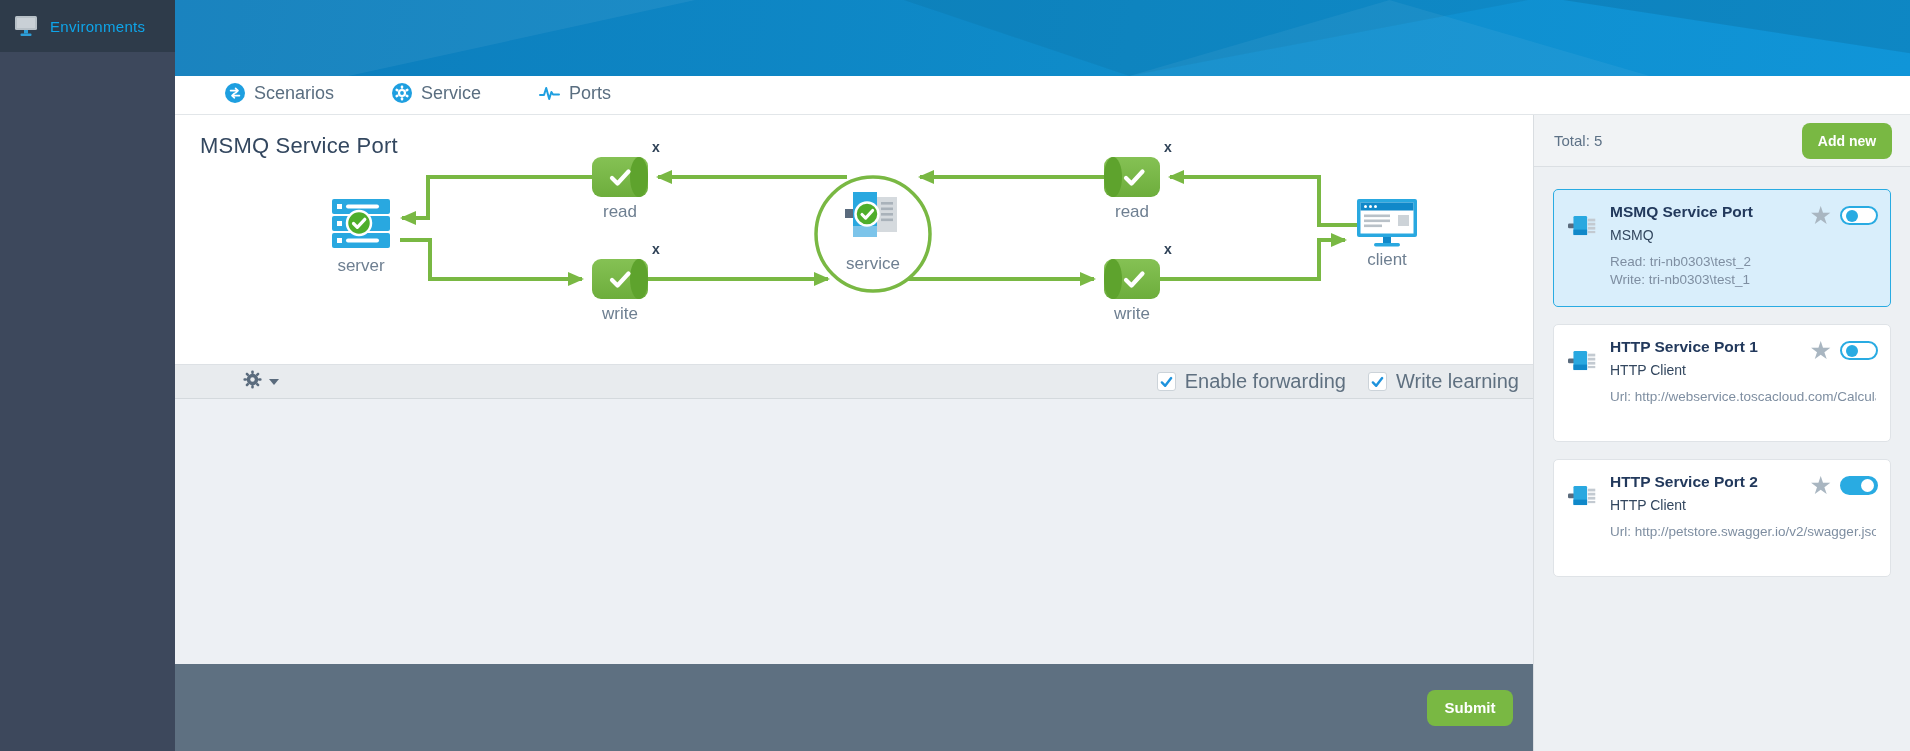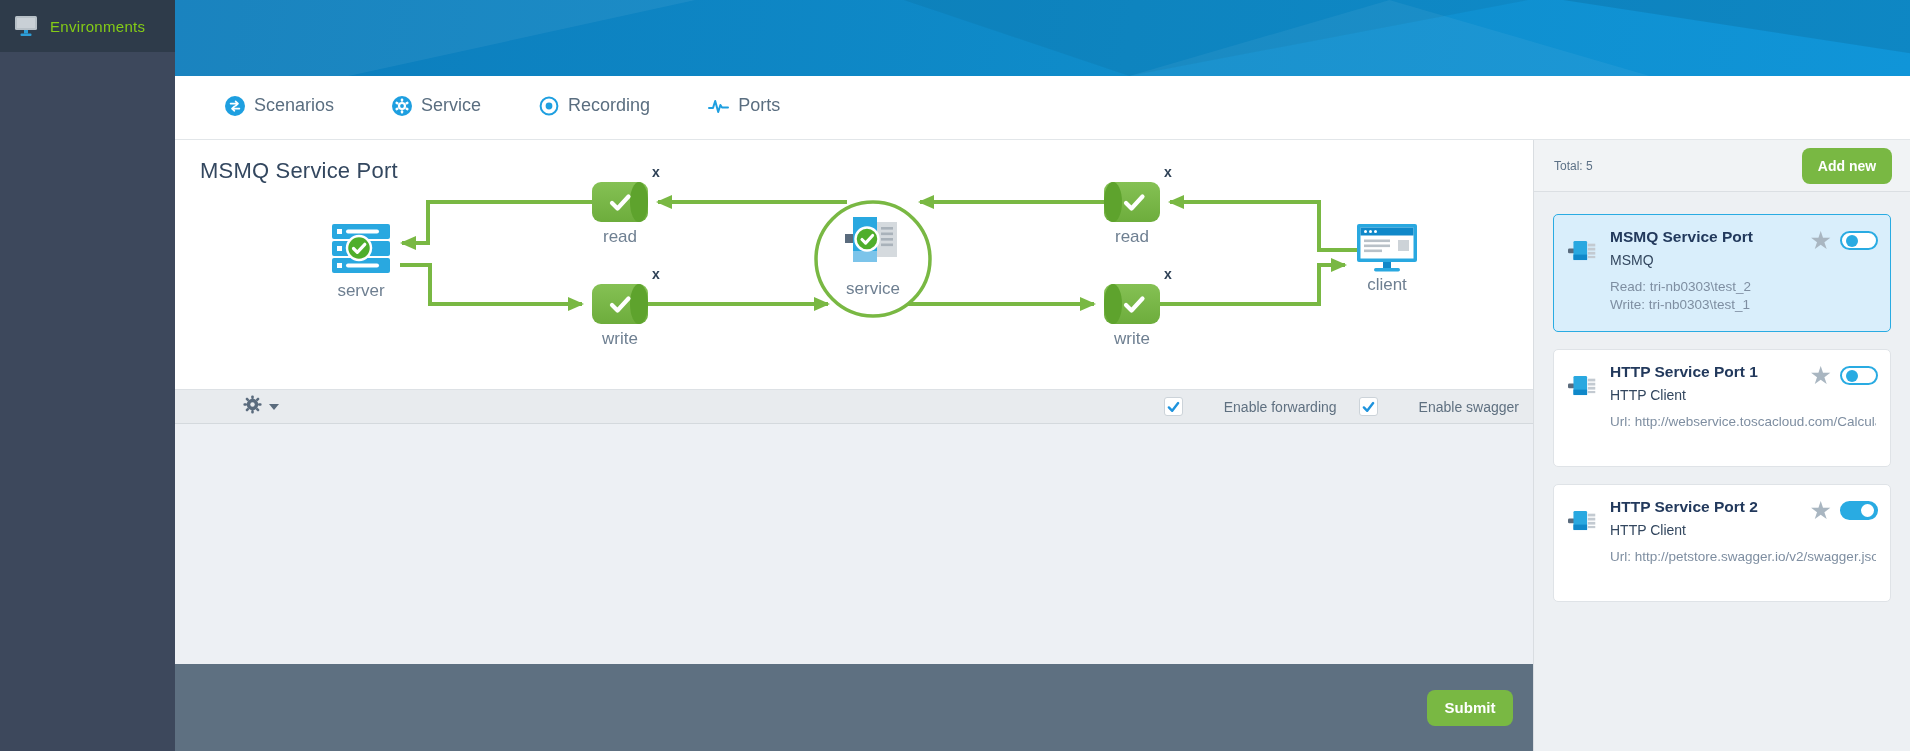--- a/index.html
+++ b/index.html
@@ -3,34 +3,34 @@
 <meta charset="utf-8">
 <style>
   * { margin:0; padding:0; box-sizing:border-box; }
   html,body { width:1910px; height:751px; overflow:hidden; }
   body { font-family:"Liberation Sans", sans-serif; background:#eef1f4; }
   .app { position:relative; width:1910px; height:751px; display:flex; }
 
   
   .sidebar { width:175px; height:751px; background:#3d485c; flex:0 0 175px; }
   .sidebar-header { height:52px; background:#2e3b4a; display:flex; align-items:center; padding:0 14px; gap:12px; cursor:pointer; }
-  .sidebar-label { color:#84cc16; font-size:15px; letter-spacing:.3px; }
+  .sidebar-label { color:#0ea5e9; font-size:15px; letter-spacing:.3px; }
 
   
   .main { flex:1; display:flex; flex-direction:column; }
   .banner { height:76px; position:relative; overflow:hidden;
             background:linear-gradient(100deg,#0c7cbb 0%, #0f8cca 55%, #1095d8 100%); }
   .facet { position:absolute; inset:0; }
   .f1 { background:rgba(255,255,255,.06); clip-path:polygon(0 0,30% 0,10% 100%,0 100%); }
   .f2 { background:rgba(0,0,0,.05);       clip-path:polygon(42% 0,78% 0,55% 100%); }
   .f3 { background:rgba(0,0,0,.09);       clip-path:polygon(80% 0,100% 0,100% 70%); }
   .f4 { background:rgba(255,255,255,.05); clip-path:polygon(55% 100%,85% 100%,70% 0); }
 
   
-  .tabbar { height:64px; background:#fff; border-bottom:1px solid #e2e6e9; display:flex; align-items:stretch; padding-left:46px; }
+  .tabbar { height:39px; background:#fff; border-bottom:1px solid #e2e6e9; display:flex; align-items:stretch; padding-left:46px; }
   .tab { display:inline-flex; align-items:center; gap:9px; margin-right:50px; border-bottom:4px solid transparent; padding:0 4px; cursor:pointer; color:#5a6e80; font-size:18px; }
   .tab.active { border-bottom-color:#29abe2; color:#31465e; font-weight:bold; }
   .tab-icon { display:inline-flex; }
 
   .body-row { flex:1; display:flex; min-height:0; }
   .center { width:1358px; flex:0 0 1358px; display:flex; flex-direction:column; }
 
   
   .diagram-area { height:249px; background:#fff; position:relative; }
   .page-title { position:absolute; left:25px; top:18px; font-size:22px; font-weight:normal; color:#33475f; letter-spacing:.2px; }
@@ -42,33 +42,33 @@
   
   .toolbar { height:35px; background:#e8ebee; border-top:1px solid #dde1e5; border-bottom:1px solid #d4d9dd;
              display:flex; align-items:center; padding:0 14px 0 68px; }
   .gear-group { display:flex; align-items:center; gap:7px; cursor:pointer; }
   .caret-down { width:0; height:0; border-left:5px solid transparent; border-right:5px solid transparent; border-top:6px solid #5a6b7d; }
   .toolbar .spacer { flex:1; }
   .check-group { display:flex; align-items:center; gap:9px; margin-left:22px; cursor:pointer; }
   .checkbox { width:19px; height:19px; background:#fff; border:1px solid #ccd3d9; border-radius:3px; display:inline-flex; align-items:center; justify-content:center; }
   .checkbox svg { visibility:hidden; }
   .checkbox.checked svg { visibility:visible; }
-  .check-label { font-size:14px; color:#5f7080;margin-left:32px; }
+  .check-label { font-size:20px; color:#5f7080; }
 
   .workspace { flex:1; background:#edf0f4; }
 
   
   .bottombar { height:87px; background:#5e7081; display:flex; align-items:center; justify-content:flex-end; padding-right:20px; }
   .btn { border:none; border-radius:8px; background:#79b843; color:#fff; font-weight:bold; font-family:"Liberation Sans",sans-serif; cursor:pointer; }
   .btn.submit { width:86px; height:36px; font-size:15px; }
 
   
   .panel { width:377px; flex:0 0 377px; background:#edf0f3; border-left:1px solid #d9dde1; display:flex; flex-direction:column; }
   .panel-header { height:52px; background:#f1f3f5; border-bottom:1px solid #dbdfe3; display:flex; align-items:center; justify-content:space-between; padding:0 18px 0 20px; }
-  .panel-total { font-size:12px; color:#5d7186; }
+  .panel-total { font-size:15px; color:#5d7186; }
   .btn.addnew { width:90px; height:36px; font-size:14px; }
   .filter-row { height:44px; display:flex; align-items:center; justify-content:flex-end; padding-right:22px; }
   .filter-label { font-size:14.5px; color:#5d7186; cursor:pointer; }
 
   .cards { padding:22px 19px 0 19px; }
   .card { position:relative; background:#fff; border:1px solid #dfe3e7; border-radius:5px; height:118px; margin-bottom:17px; padding:13px 14px 0 14px; display:flex; cursor:pointer; }
   .card.selected { background:#d9eefb; border:1.5px solid #29abe2; }
   .port-icon { flex:0 0 42px; padding-top:9px; }
   .card-body { flex:1; min-width:0; }
   .card-title { font-size:15.5px; font-weight:bold; color:#22395c; margin-bottom:6px; white-space:nowrap; }
@@ -132,29 +132,20 @@
               <rect x="8.8" y="2.6" width="2.4" height="3.2" rx="1" transform="rotate(240 10 10)"></rect>
               <rect x="8.8" y="2.6" width="2.4" height="3.2" rx="1" transform="rotate(300 10 10)"></rect>
             </g>
             <circle cx="10" cy="10" r="1.9" fill="#1e9fe0"></circle>
           </svg>
         </span>
         <span>Service</span>
       </div>
       <div class="tab">
         <span class="tab-icon">
-          <svg width="20" height="20" viewBox="0 0 20 20">
-            <circle cx="10" cy="10" r="8.4" fill="none" stroke="#1e9fe0" stroke-width="2"></circle>
-            <circle cx="10" cy="10" r="3.4" fill="#1e9fe0"></circle>
-          </svg>
-        </span>
-        <span>Recording</span>
-      </div>
-      <div class="tab">
-        <span class="tab-icon">
           <svg width="21" height="18" viewBox="0 0 21 18">
             <polyline points="1,11 5,11 7.2,4 10.2,15 12.4,8 14,10.5 20,10.5" fill="none" stroke="#1e9fe0" stroke-width="2" stroke-linecap="round" stroke-linejoin="round"></polyline>
           </svg>
         </span>
         <span>Ports</span>
       </div>
     </nav>
 
     <div class="body-row">
 
@@ -303,21 +294,21 @@
                 </svg>
             </span>
             <span class="check-label">Enable forwarding</span>
           </label>
           <label class="check-group">
             <span class="checkbox checked">
               <svg width="13" height="12" viewBox="0 0 14 12">
                   <path d="M2 6.5 l3.6 3.6 L12 1.8" stroke="#1e93dd" stroke-width="2.6" fill="none" stroke-linecap="round" stroke-linejoin="round"></path>
                 </svg>
             </span>
-            <span class="check-label">Enable swagger</span>
+            <span class="check-label">Write learning</span>
           </label>
         </div>
 
         <div class="workspace"></div>
 
         <div class="bottombar">
           <button class="btn submit">Submit</button>
         </div>
       </section>
 

